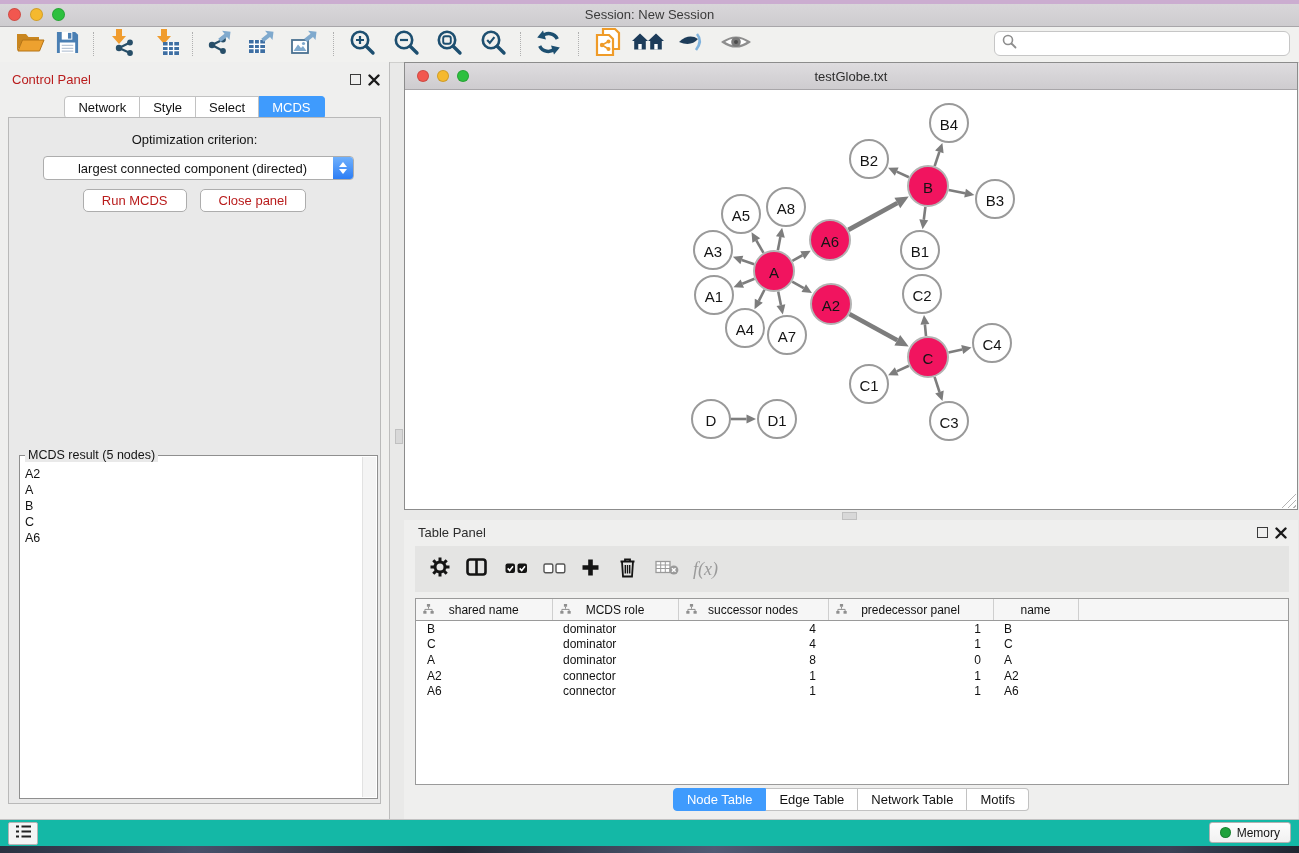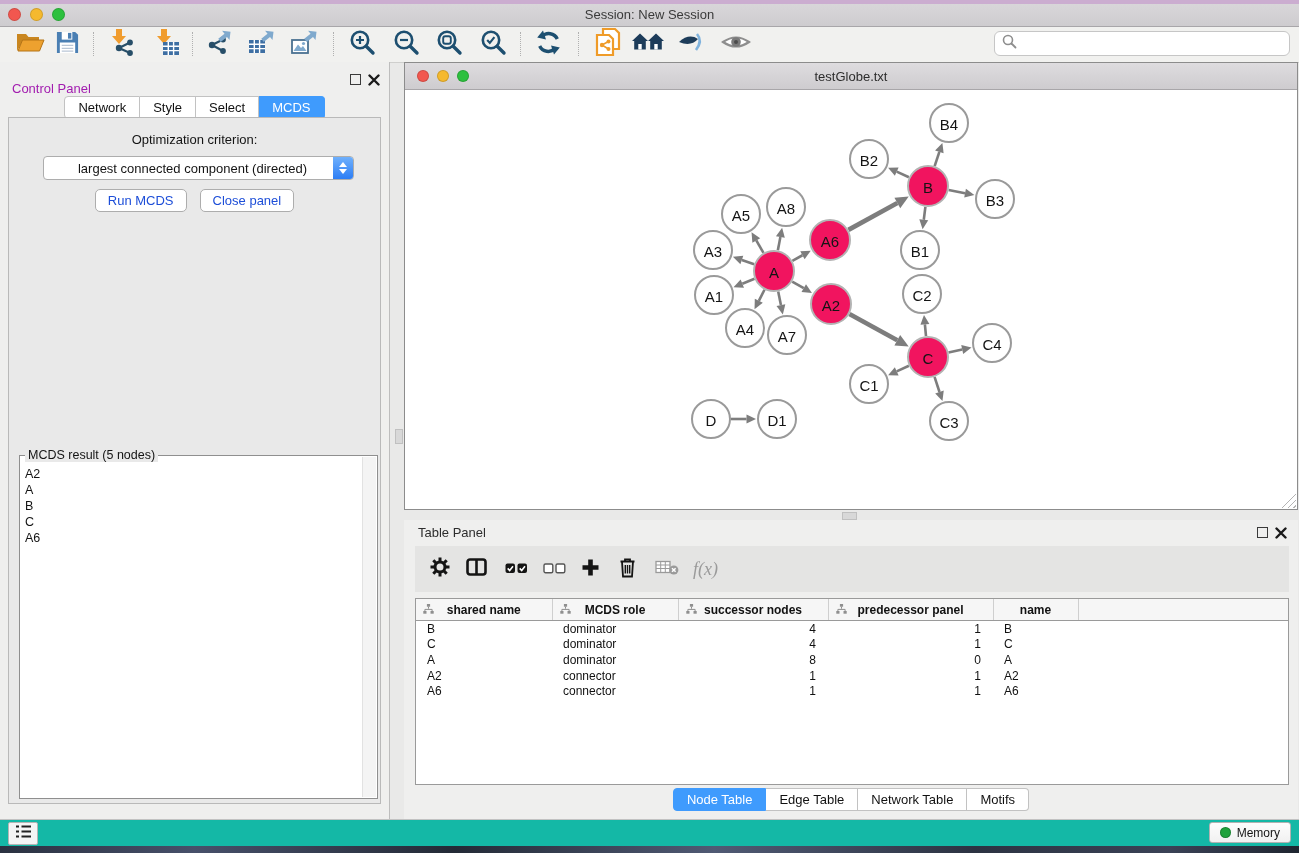--- a/index.html
+++ b/index.html
@@ -17,36 +17,36 @@
 
   
   .toolbar{position:absolute;top:27px;left:0;right:0;height:35px;background:#f1f1ef;border-bottom:1px solid #cfcfcd;}
   .tb-btn{position:absolute;top:2px;width:38px;height:30px;display:flex;align-items:center;justify-content:center;}
   .tb-sep{position:absolute;top:5px;height:24px;border-left:1px dotted #b0b0b0;}
   .searchbox{position:absolute;right:9px;top:4px;width:296px;height:25px;background:#fff;border:1px solid #c6c6c6;border-radius:6px;display:flex;align-items:center;padding:0 7px;box-sizing:border-box;}
   .searchbox input{border:none;outline:none;flex:1;font-size:13px;background:transparent;margin-left:5px;font-family:"Liberation Sans",sans-serif;}
 
   
   .control-panel{position:absolute;left:0;top:62px;width:390px;bottom:33px;background:#efefee;border-right:1px solid #bdbdbd;box-sizing:border-box;}
-  .panel-title{position:absolute;top:10px;left:12px;font-size:13px;color:#a21caf;margin-top:9px;}
+  .panel-title{position:absolute;top:10px;left:12px;font-size:13px;color:#b91c1c;}
   .float-icon{position:absolute;top:12px;width:9px;height:9px;border:1.5px solid #3a3a3a;background:transparent;}
   .cp-tabs{position:absolute;top:34px;left:0;right:0;display:flex;justify-content:center;}
   .tab{font-size:13px;padding:3px 13px;background:#fff;border:1px solid #c2c2c2;border-left:none;color:#111;white-space:nowrap;}
   .tab:first-child{border-left:1px solid #c2c2c2;border-radius:4px 0 0 4px;}
   .tab:last-child{border-radius:0 4px 4px 0;}
   .tab.selected{background:#3f9bfd;border-color:#3f9bfd;color:#fff;}
   .cp-box{position:absolute;left:8px;right:8px;top:55px;bottom:16px;background:#e9e9e9;border:1px solid #b9b9b9;}
   .opt-label{position:absolute;top:14px;left:0;right:0;text-align:center;font-size:13px;color:#141414;}
   .criterion-select{position:absolute;top:38px;left:34px;right:26px;height:24px;background:#fff;border:1px solid #adadad;border-radius:4px;display:flex;align-items:center;box-sizing:border-box;}
   .criterion-select .sel-text{flex:1;font-size:13px;padding-left:8px;color:#141414;white-space:nowrap;overflow:hidden;text-align:center;}
   .sel-stepper{width:20px;align-self:stretch;background:linear-gradient(#6fb0fc,#2d7ef5);border-radius:0 3px 3px 0;display:flex;flex-direction:column;align-items:center;justify-content:center;gap:2px;}
   .sel-stepper .up{width:0;height:0;border-left:4px solid transparent;border-right:4px solid transparent;border-bottom:5px solid #fff;}
   .sel-stepper .down{width:0;height:0;border-left:4px solid transparent;border-right:4px solid transparent;border-top:5px solid #fff;}
   .cp-buttons{position:absolute;top:71px;left:0;right:0;display:flex;justify-content:center;gap:13px;}
-  .btn{font-size:13px;padding:3px 12px;background:#fff;border:1px solid #adadad;border-radius:5px;color:#1d4ed8;}
+  .btn{font-size:13px;padding:3px 18px;background:#fff;border:1px solid #adadad;border-radius:5px;color:#b91c1c;}
   .mcds-fieldset{position:absolute;left:10px;right:2px;top:337px;bottom:4px;background:#fff;border:1px solid #8f8f8f;}
   .mcds-legend{position:absolute;top:-8px;left:5px;font-size:12.5px;background:#e9e9e9;padding:0 3px;color:#141414;}
   .mcds-list{position:absolute;top:10px;left:5px;right:20px;bottom:2px;font-size:12.5px;line-height:16px;color:#141414;overflow:hidden;}
   .mcds-scroll{position:absolute;top:1px;bottom:1px;right:1px;width:13px;background:#f4f4f4;border-left:1px solid #e2e2e2;}
 
   
   .network-window{position:absolute;left:404px;top:62px;width:894px;height:448px;background:#fff;border:1px solid #8c8c8c;box-sizing:border-box;}
   .nw-titlebar{height:26px;background:linear-gradient(#dedcdf,#cecccf);border-bottom:1px solid #a8a6a9;position:relative;}
   .nw-titlebar .traffic{top:7px;width:12px;height:12px;}
   .nw-titlebar .t-red{left:12px;}
@@ -59,21 +59,21 @@
   .htick{position:absolute;left:842px;top:512px;width:15px;height:8px;background:#d8d8d8;border:1px solid #c0c0c0;box-sizing:border-box;}
 
   
   .table-panel{position:absolute;left:404px;top:520px;right:1px;bottom:33px;background:#efefee;}
   .tp-title{position:absolute;top:5px;left:14px;font-size:13px;color:#2d2d2d;}
   .tp-toolbar{position:absolute;top:26px;left:11px;right:9px;height:46px;background:#e4e4e3;}
   .tp-btn{position:absolute;top:8px;width:34px;height:30px;display:flex;align-items:center;justify-content:flex-start;}
   .fx-label{font-family:"Liberation Serif",serif;font-style:italic;font-size:18px;color:#9a9a9a;}
   .tp-tablewrap{position:absolute;top:78px;left:11px;right:9px;height:187px;background:#fff;border:1px solid #9a9a9a;overflow:hidden;box-sizing:border-box;}
   table{border-collapse:collapse;table-layout:fixed;width:100%;font-size:12px;color:#111;}
-  th{height:21px;background:#f6f6f6;border-right:1px solid #cfcfcf;border-bottom:1px solid #9a9a9a;font-weight:bold;position:relative;text-align:center;font-size:12px;padding:0;margin-top:32px;}
+  th{height:21px;background:#f6f6f6;border-right:1px solid #cfcfcf;border-bottom:1px solid #9a9a9a;font-weight:normal;position:relative;text-align:center;font-size:12px;padding:0;margin-top:32px;}
   th.filler{border-right:none;}
   th .hdr-icon{position:absolute;left:7px;top:5px;}
   td{height:15.6px;padding:0 12px 0 11px;white-space:nowrap;overflow:hidden;}
   td.num{text-align:right;}
   .bottom-tabs{position:absolute;left:0;right:0;top:268px;display:flex;justify-content:center;}
 
   
   .statusbar{position:absolute;left:0;right:0;bottom:7px;height:26px;background:#14b8a6;border-top:1px solid #c2c2c2;}
   .sb-listbtn{position:absolute;left:8px;top:2px;width:28px;height:21px;background:#f5f5f5;border:1px solid #b5b5b5;border-radius:2px;display:flex;align-items:center;justify-content:center;}
   .sb-memory{position:absolute;right:8px;top:2px;height:21px;padding:0 10px;background:linear-gradient(#fdfdfd,#f1f1f1);border:1px solid #b2b2b2;border-radius:3px;display:flex;align-items:center;gap:6px;font-size:12px;color:#141414;box-sizing:border-box;}

